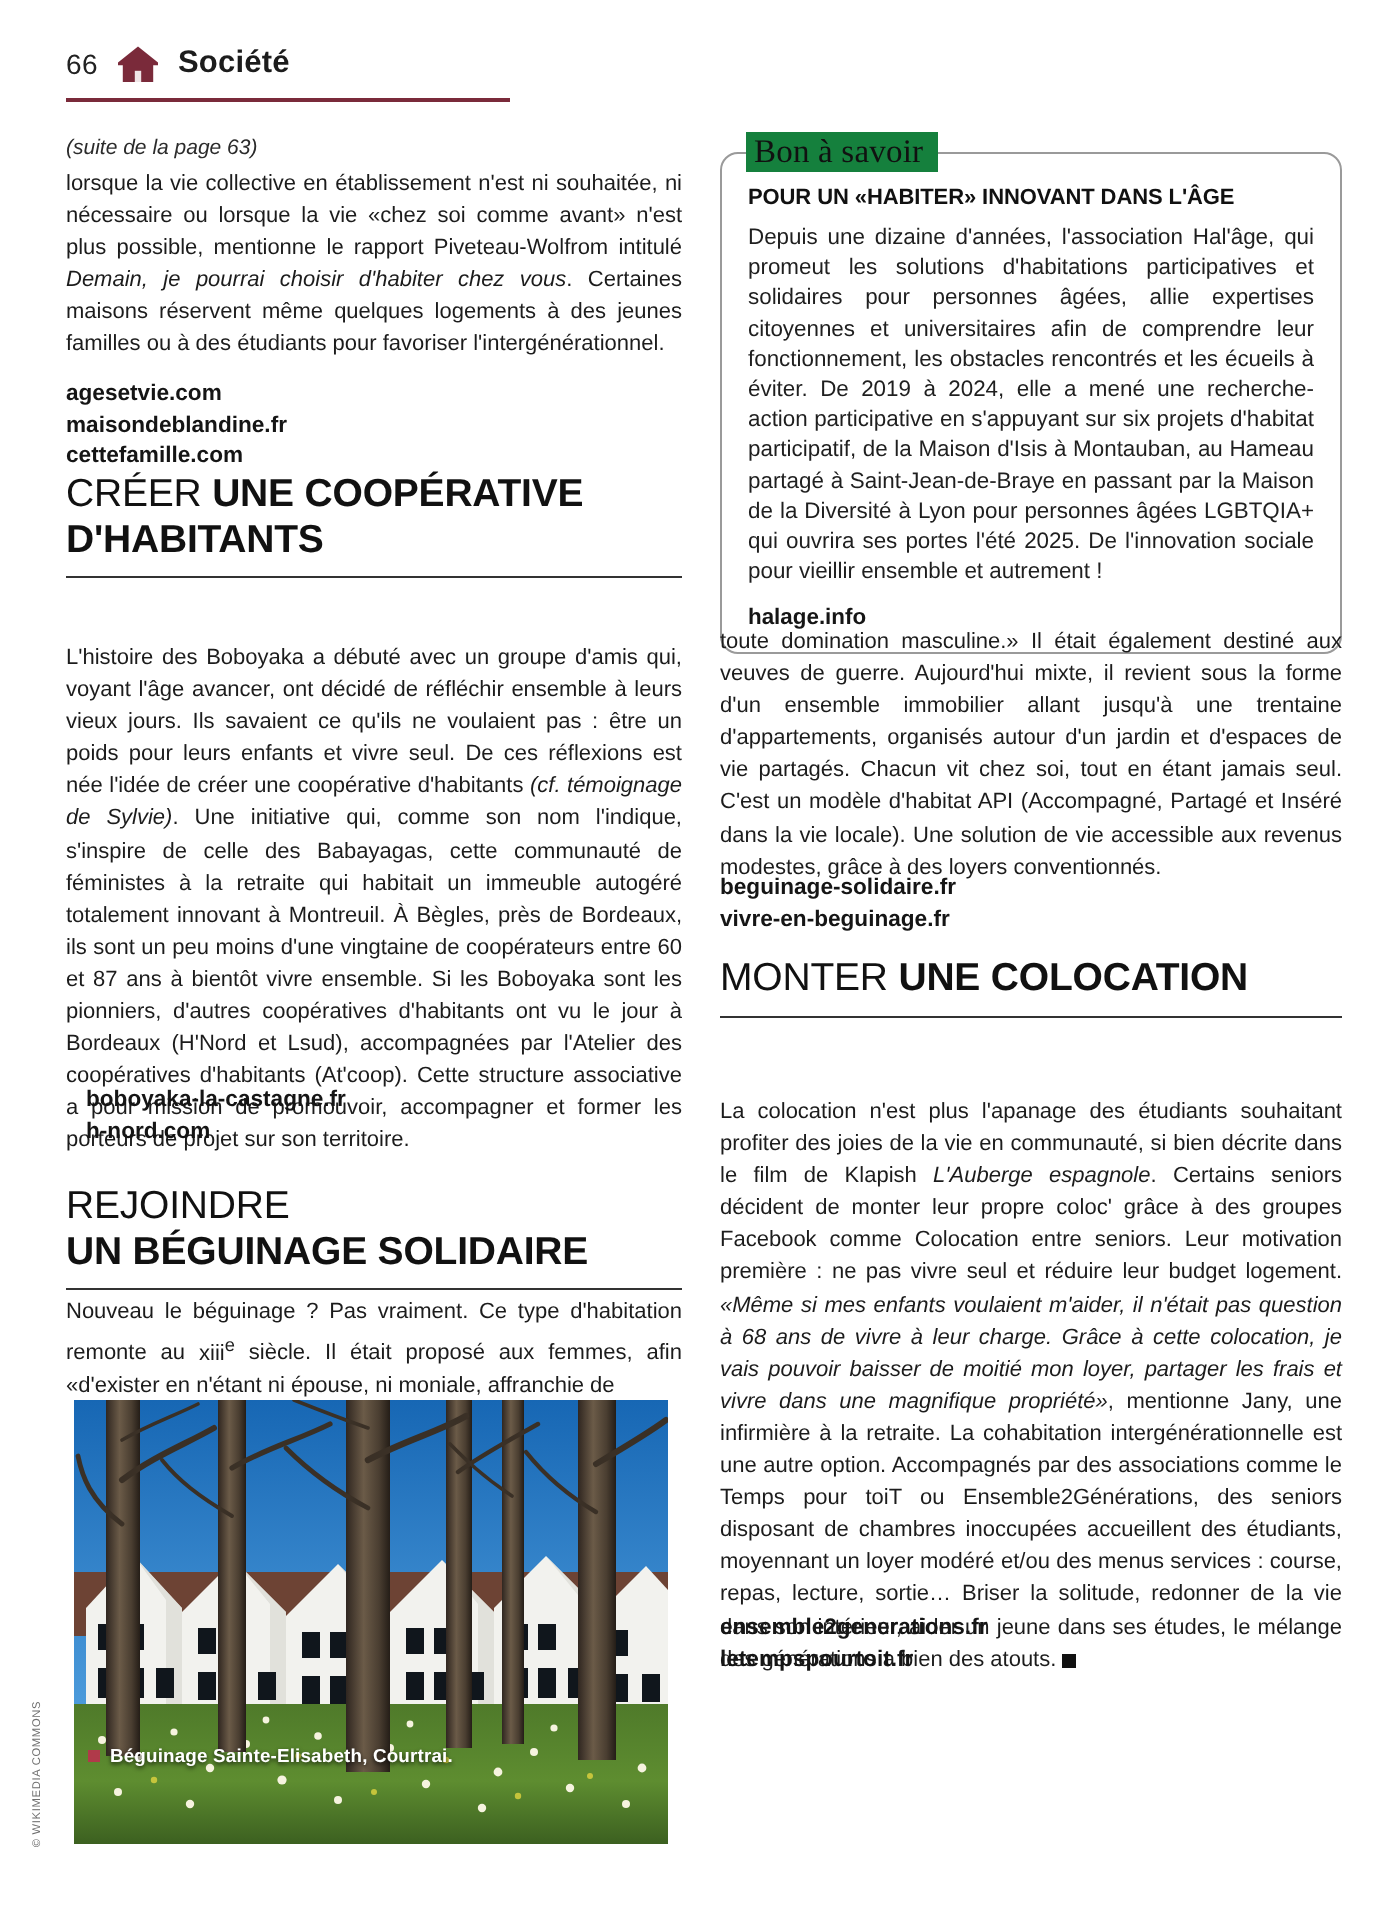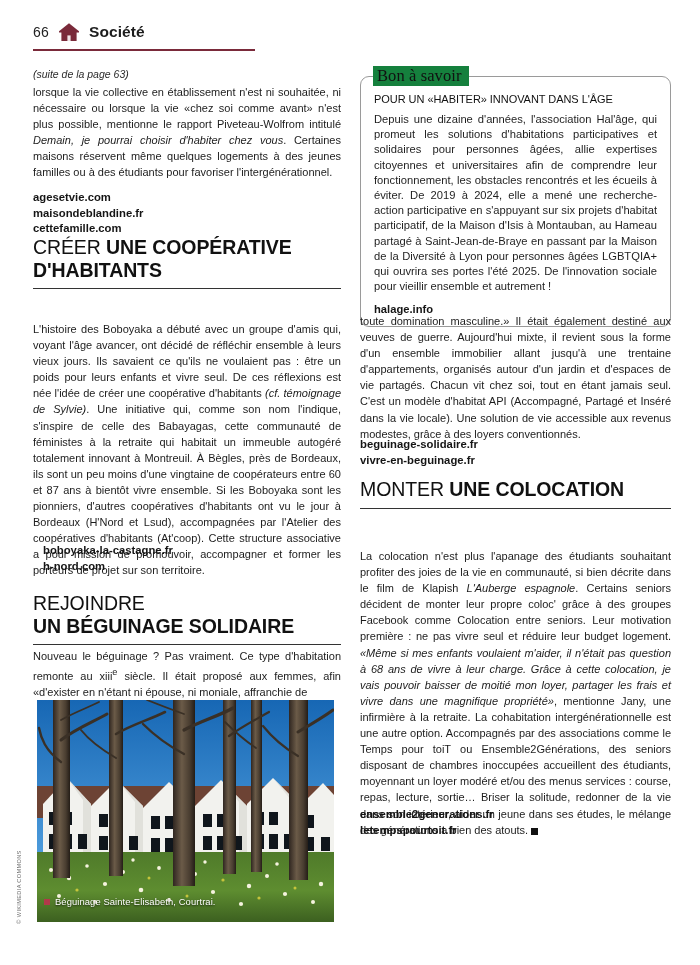--- a/index.html
+++ b/index.html
@@ -125,26 +125,26 @@
     top: 700px;
     width: 297px;
     height: 222px;
     overflow: hidden;
     background: #2e4a22;
   }
   .photo-svg { display: block; width: 297px; height: 222px; }
   .photo-caption {
     position: absolute;
     left: 44px;
-    top: 896px;
+    top: 872px;
     display: flex;
     align-items: center;
     gap: 5px;
     font-size: 9.4px;
-    font-weight: 400;
+    font-weight: 700;
     color: #ffffff;
     letter-spacing: 0.1px;
     text-shadow: 0 1px 2px rgba(0,0,0,.75);
     text-align: right;
   }
   .cap-marker {
     width: 6px;
     height: 6px;
     background: #b03a4a;
     display: block;
@@ -182,21 +182,21 @@
     padding: 0 7px 0 4px;
     font-family: "Liberation Serif", serif;
     font-size: 16.5px;
     font-weight: 400;
     color: #111;
     letter-spacing: 0.1px;
     white-space: nowrap;
   }
   .box-kicker {
     font-size: 11px;
-    font-weight: 400;
+    font-weight: 700;
     color: #111;
     letter-spacing: -0.05px;
     margin: 0 0 7px 0;
   }
   .box-body {
     font-size: 11.2px;
     line-height: 15.2px;
     text-align: justify;
     color: #1f1f1f;
     margin: 0;

